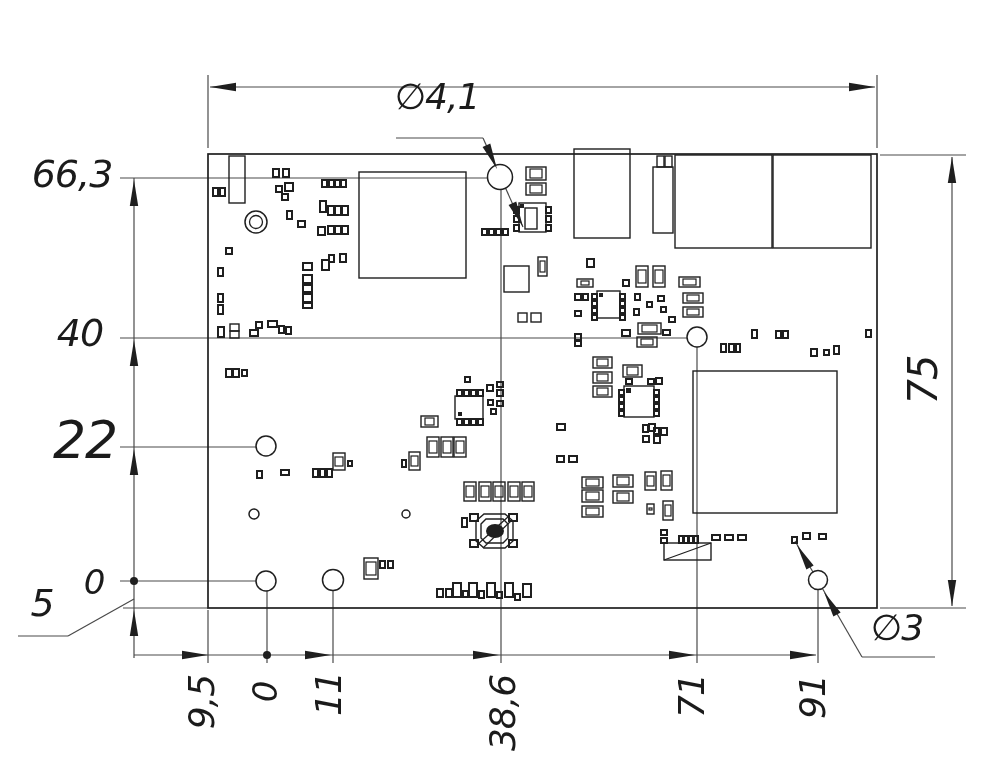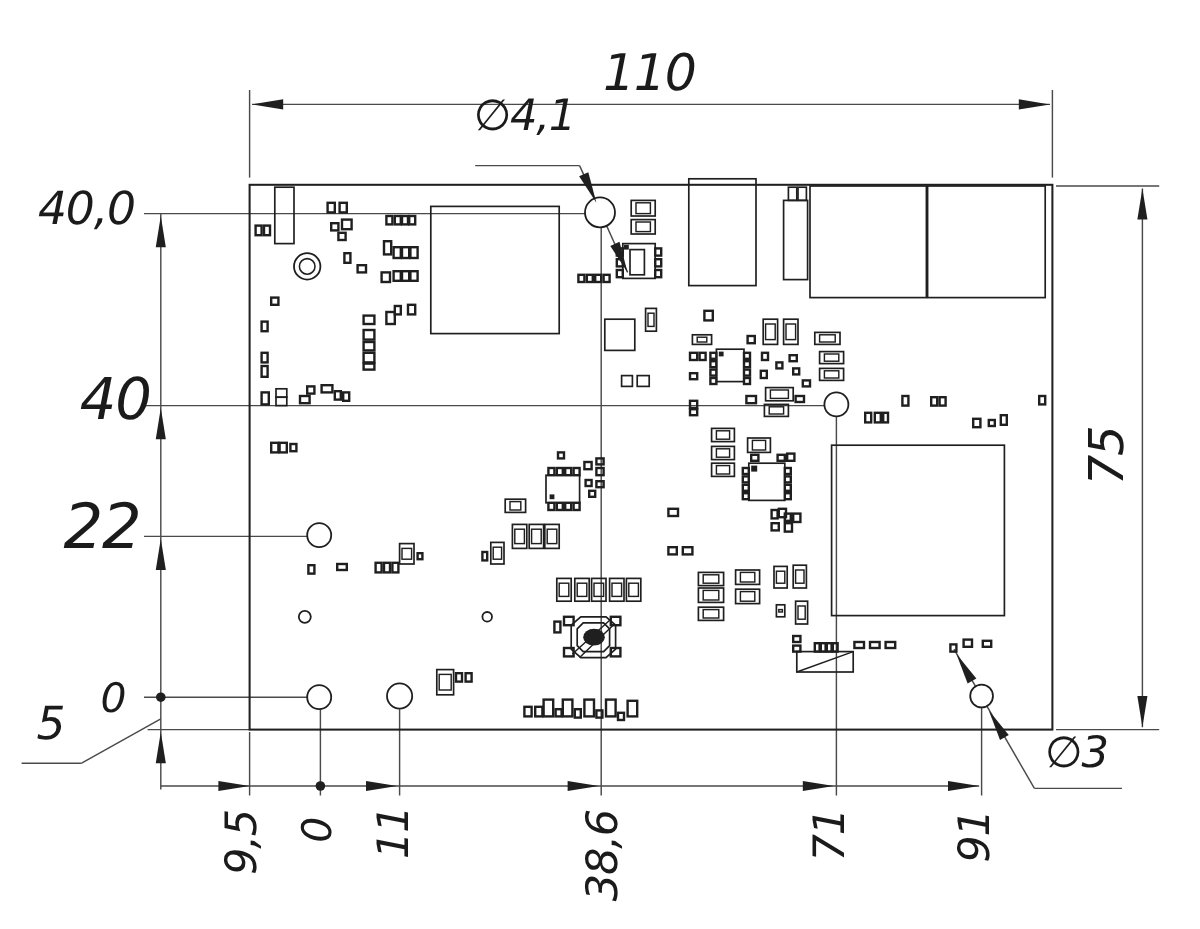--- a/index.html
+++ b/index.html
@@ -329,24 +329,23 @@
       <polygon points="0,0 -26,-4.2 -26,4.2" fill="#1f1f1f" transform="translate(331 655) rotate(0)"></polygon>
       <polygon points="0,0 -26,-4.2 -26,4.2" fill="#1f1f1f" transform="translate(499 655) rotate(0)"></polygon>
       <polygon points="0,0 -26,-4.2 -26,4.2" fill="#1f1f1f" transform="translate(695 655) rotate(0)"></polygon>
       <polygon points="0,0 -26,-4.2 -26,4.2" fill="#1f1f1f" transform="translate(816 655) rotate(0)"></polygon>
       <polygon points="0,0 -26,-4.2 -26,4.2" fill="#1f1f1f" transform="translate(497 169) rotate(66)"></polygon>
       <polygon points="0,0 -26,-4.2 -26,4.2" fill="#1f1f1f" transform="translate(523 227) rotate(66)"></polygon>
       <polygon points="0,0 -26,-4.2 -26,4.2" fill="#1f1f1f" transform="translate(824 592) rotate(-120)"></polygon>
       <polygon points="0,0 -26,-4.2 -26,4.2" fill="#1f1f1f" transform="translate(797 545) rotate(-120)"></polygon>
     </svg>
 
-  <div class="lbl" style="left: 541px; top: 61px; font-size: 42px; transform: translate(-50%, -50%) rotate(0deg);">110</div>
   <div class="lbl" style="left: 923px; top: 380px; font-size: 40px; transform: translate(-50%, -50%) rotate(-90deg);">75</div>
-  <div class="lbl" style="left: 72px; top: 174px; font-size: 38px; transform: translate(-50%, -50%) rotate(0deg);">40,0</div>
-  <div class="lbl" style="left: 96px; top: 333px; font-size: 48px; transform: translate(-50%, -50%) rotate(0deg); font-style: italic;">40</div>
+  <div class="lbl" style="left: 72px; top: 174px; font-size: 38px; transform: translate(-50%, -50%) rotate(0deg);">66,3</div>
+  <div class="lbl" style="left: 80px; top: 333px; font-size: 38px; transform: translate(-50%, -50%) rotate(0deg); font-style: italic;">40</div>
   <div class="lbl" style="left: 85px; top: 440px; font-size: 52px; transform: translate(-50%, -50%) rotate(0deg);">22</div>
   <div class="lbl" style="left: 94px; top: 582px; font-size: 34px; transform: translate(-50%, -50%) rotate(0deg);">0</div>
   <div class="lbl" style="left: 42px; top: 603px; font-size: 38px; transform: translate(-50%, -50%) rotate(0deg);">5</div>
   <div class="lbl" style="left: 437px; top: 97px; font-size: 36px; transform: translate(-50%, -50%) rotate(0deg);">∅4,1</div>
   <div class="lbl" style="left: 897px; top: 628px; font-size: 36px; transform: translate(-50%, -50%) rotate(0deg);">∅3</div>
   <div class="lbl" style="left: 202px; top: 702px; font-size: 36px; transform: translate(-50%, -50%) rotate(-90deg);">9,5</div>
   <div class="lbl" style="left: 265px; top: 692px; font-size: 34px; transform: translate(-50%, -50%) rotate(-90deg);">0</div>
   <div class="lbl" style="left: 329px; top: 694px; font-size: 36px; transform: translate(-50%, -50%) rotate(-90deg);">11</div>
   <div class="lbl" style="left: 503px; top: 713px; font-size: 36px; transform: translate(-50%, -50%) rotate(-90deg);">38,6</div>
   <div class="lbl" style="left: 692px; top: 696px; font-size: 36px; transform: translate(-50%, -50%) rotate(-90deg);">71</div>

